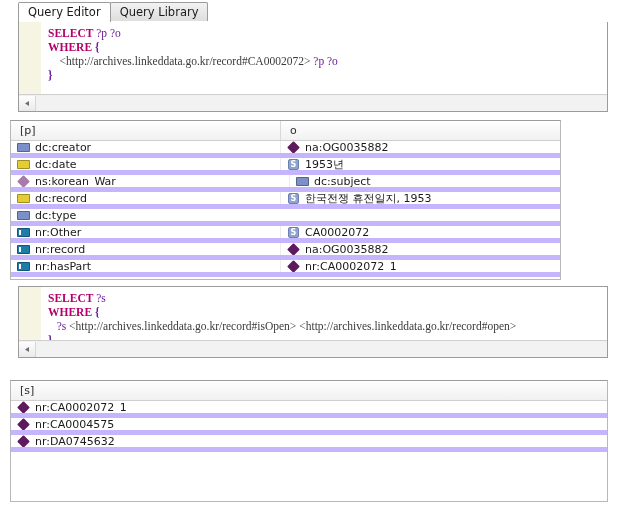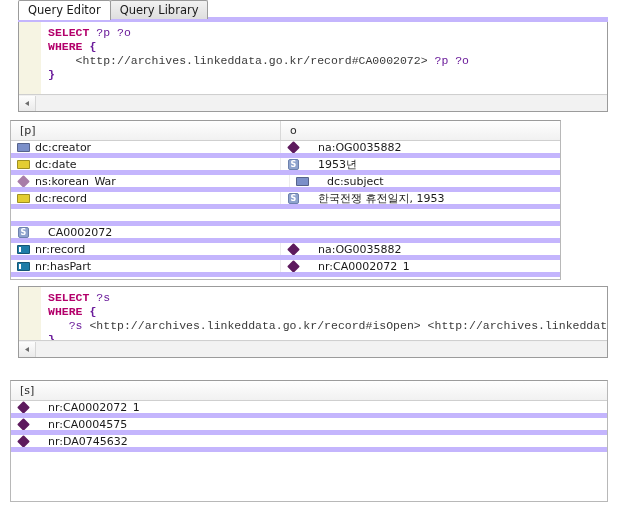--- a/index.html
+++ b/index.html
@@ -27,22 +27,22 @@
     background: #ffffff;
   }
 
   
   .tabstrip {
     position: absolute;
     left: 18px; top: 2px;
     width: 590px;
     height: 21px;
     display: flex;
-    align-items: center;
-    border-bottom: 6px solid #c4b5fd;
+    align-items: flex-start;
+    border-bottom: 1px solid #c4b5fd;
     box-sizing: border-box;
   }
   .tab {
     height: 19px;
     line-height: 18px;
     padding: 0 9px 0 9px;
     font-size: 11.5px;
     border: 1px solid #9b9b9b;
     border-bottom: none;
     box-sizing: border-box;
@@ -98,21 +98,21 @@
   }
   .editor-gutter {
     width: 22px;
     flex: 0 0 22px;
     background: #f6f4e3;
     border-right: 1px solid #ffffff;
   }
   .editor-code {
     flex: 1;
     padding: 4px 0 0 6px;
-    font-family: Liberation Mono, monospace;
+    font-family: Liberation Serif, serif;
     font-size: 11.5px;
     line-height: 14px;
     white-space: pre;
     overflow: hidden;
     color: #333333;
   }
   .kw { color: #b3006b; font-weight: bold; }
   .var { color: #6a1b9a; }
   .uri { color: #3a3a3a; }
   .brace { color: #6a1b9a; font-weight: bold; }
@@ -195,21 +195,21 @@
     display: flex;
     align-items: center;
     padding-left: 6px;
     box-sizing: border-box;
     border-right: 1px solid #ececec;
     font-size: 11px;
     color: #1a1a1a;
     overflow: hidden;
     white-space: nowrap;
   }
-  .rt-td:last-child { border-right: none; gap: 13px; }
+  .rt-td:last-child { border-right: none; }
   .cell-label { padding-left: 5px; }
 
   
   #result-table-1 .col-p { width: 270px; flex: 0 0 270px; }
   #result-table-1 .col-o { width: 279px; flex: 0 0 279px; }
   
   #result-table-2 .col-s { width: 596px; flex: 0 0 596px; }
 
   
   .icon {
@@ -350,22 +350,30 @@
             <span class="cell-label">dc:record</span>
           </div>
           <div class="rt-td col-o">
             <span class="lit-wrap icon">
               <span class="ico-literal">S</span>
             </span>
             <span class="cell-label">한국전쟁 휴전일지, 1953</span>
           </div>
         </div>
         <div class="rt-row">
-        </div>
-        <div class="rt-row">
+          <div class="rt-td col-p">
+            <span class="ico-rect icon periwinkle"></span>
+            <span class="cell-label">dc:type</span>
+          </div>
+        </div>
+        <div class="rt-row">
+          <div class="rt-td col-p">
+            <span class="ico-rect icon teal"></span>
+            <span class="cell-label">nr:Other</span>
+          </div>
           <div class="rt-td col-o">
             <span class="lit-wrap icon">
               <span class="ico-literal">S</span>
             </span>
             <span class="cell-label">CA0002072</span>
           </div>
         </div>
         <div class="rt-row">
           <div class="rt-td col-p">
             <span class="ico-rect icon teal"></span>

